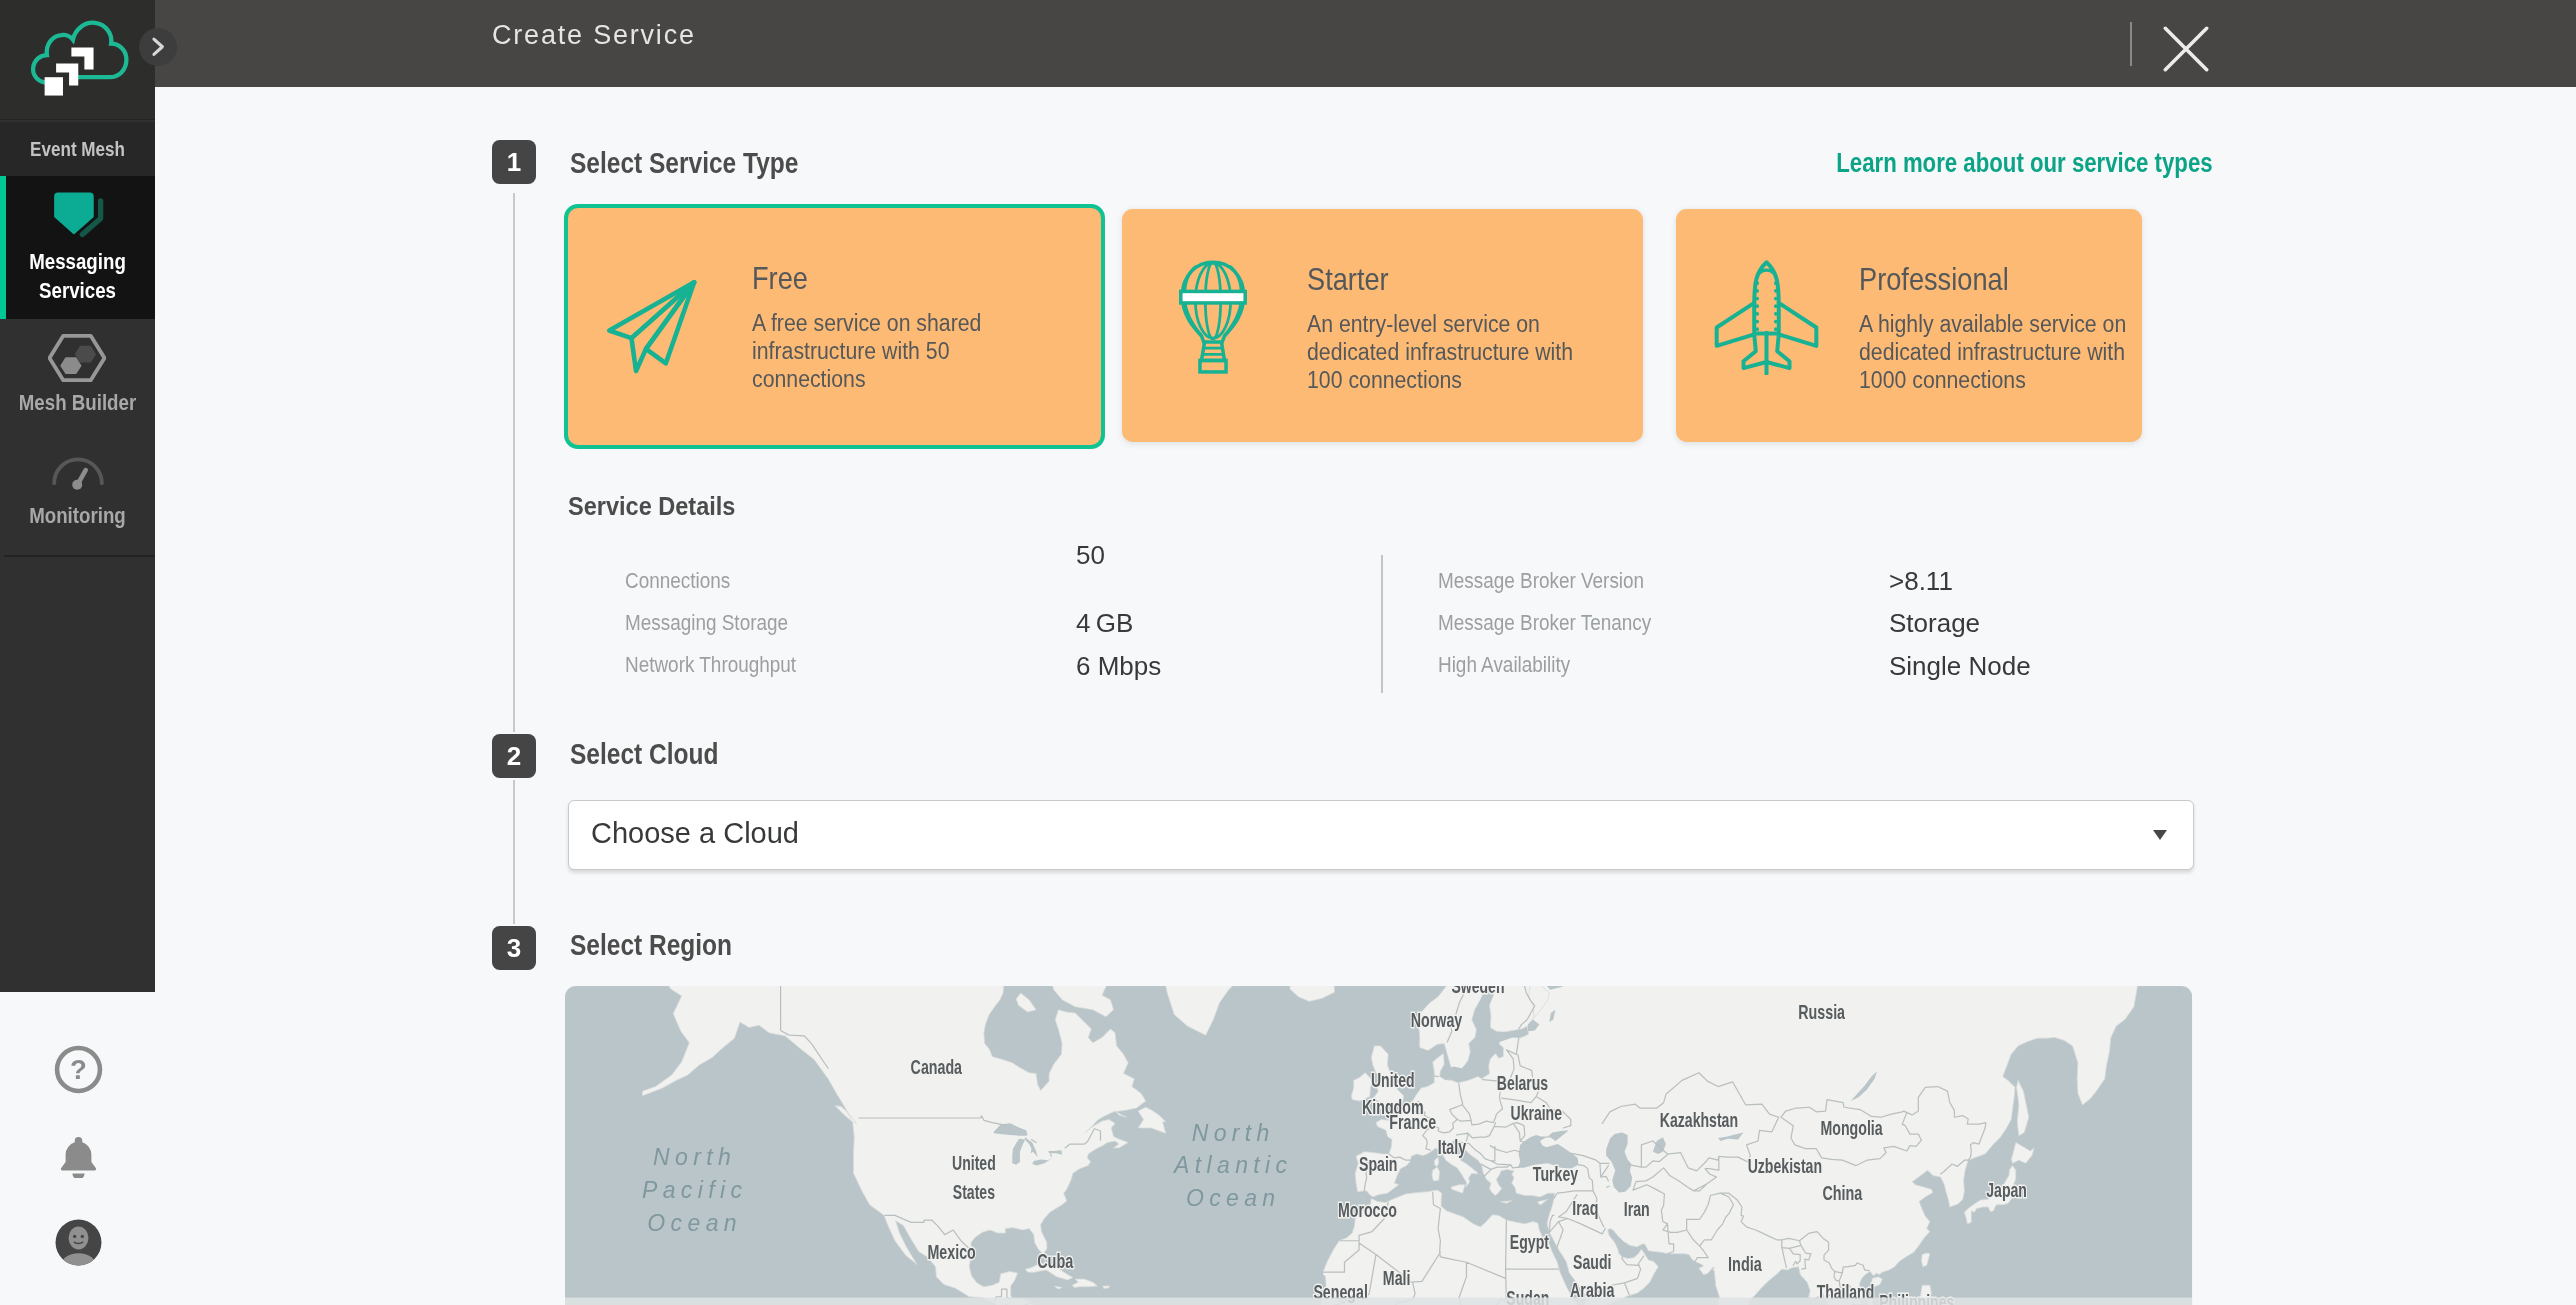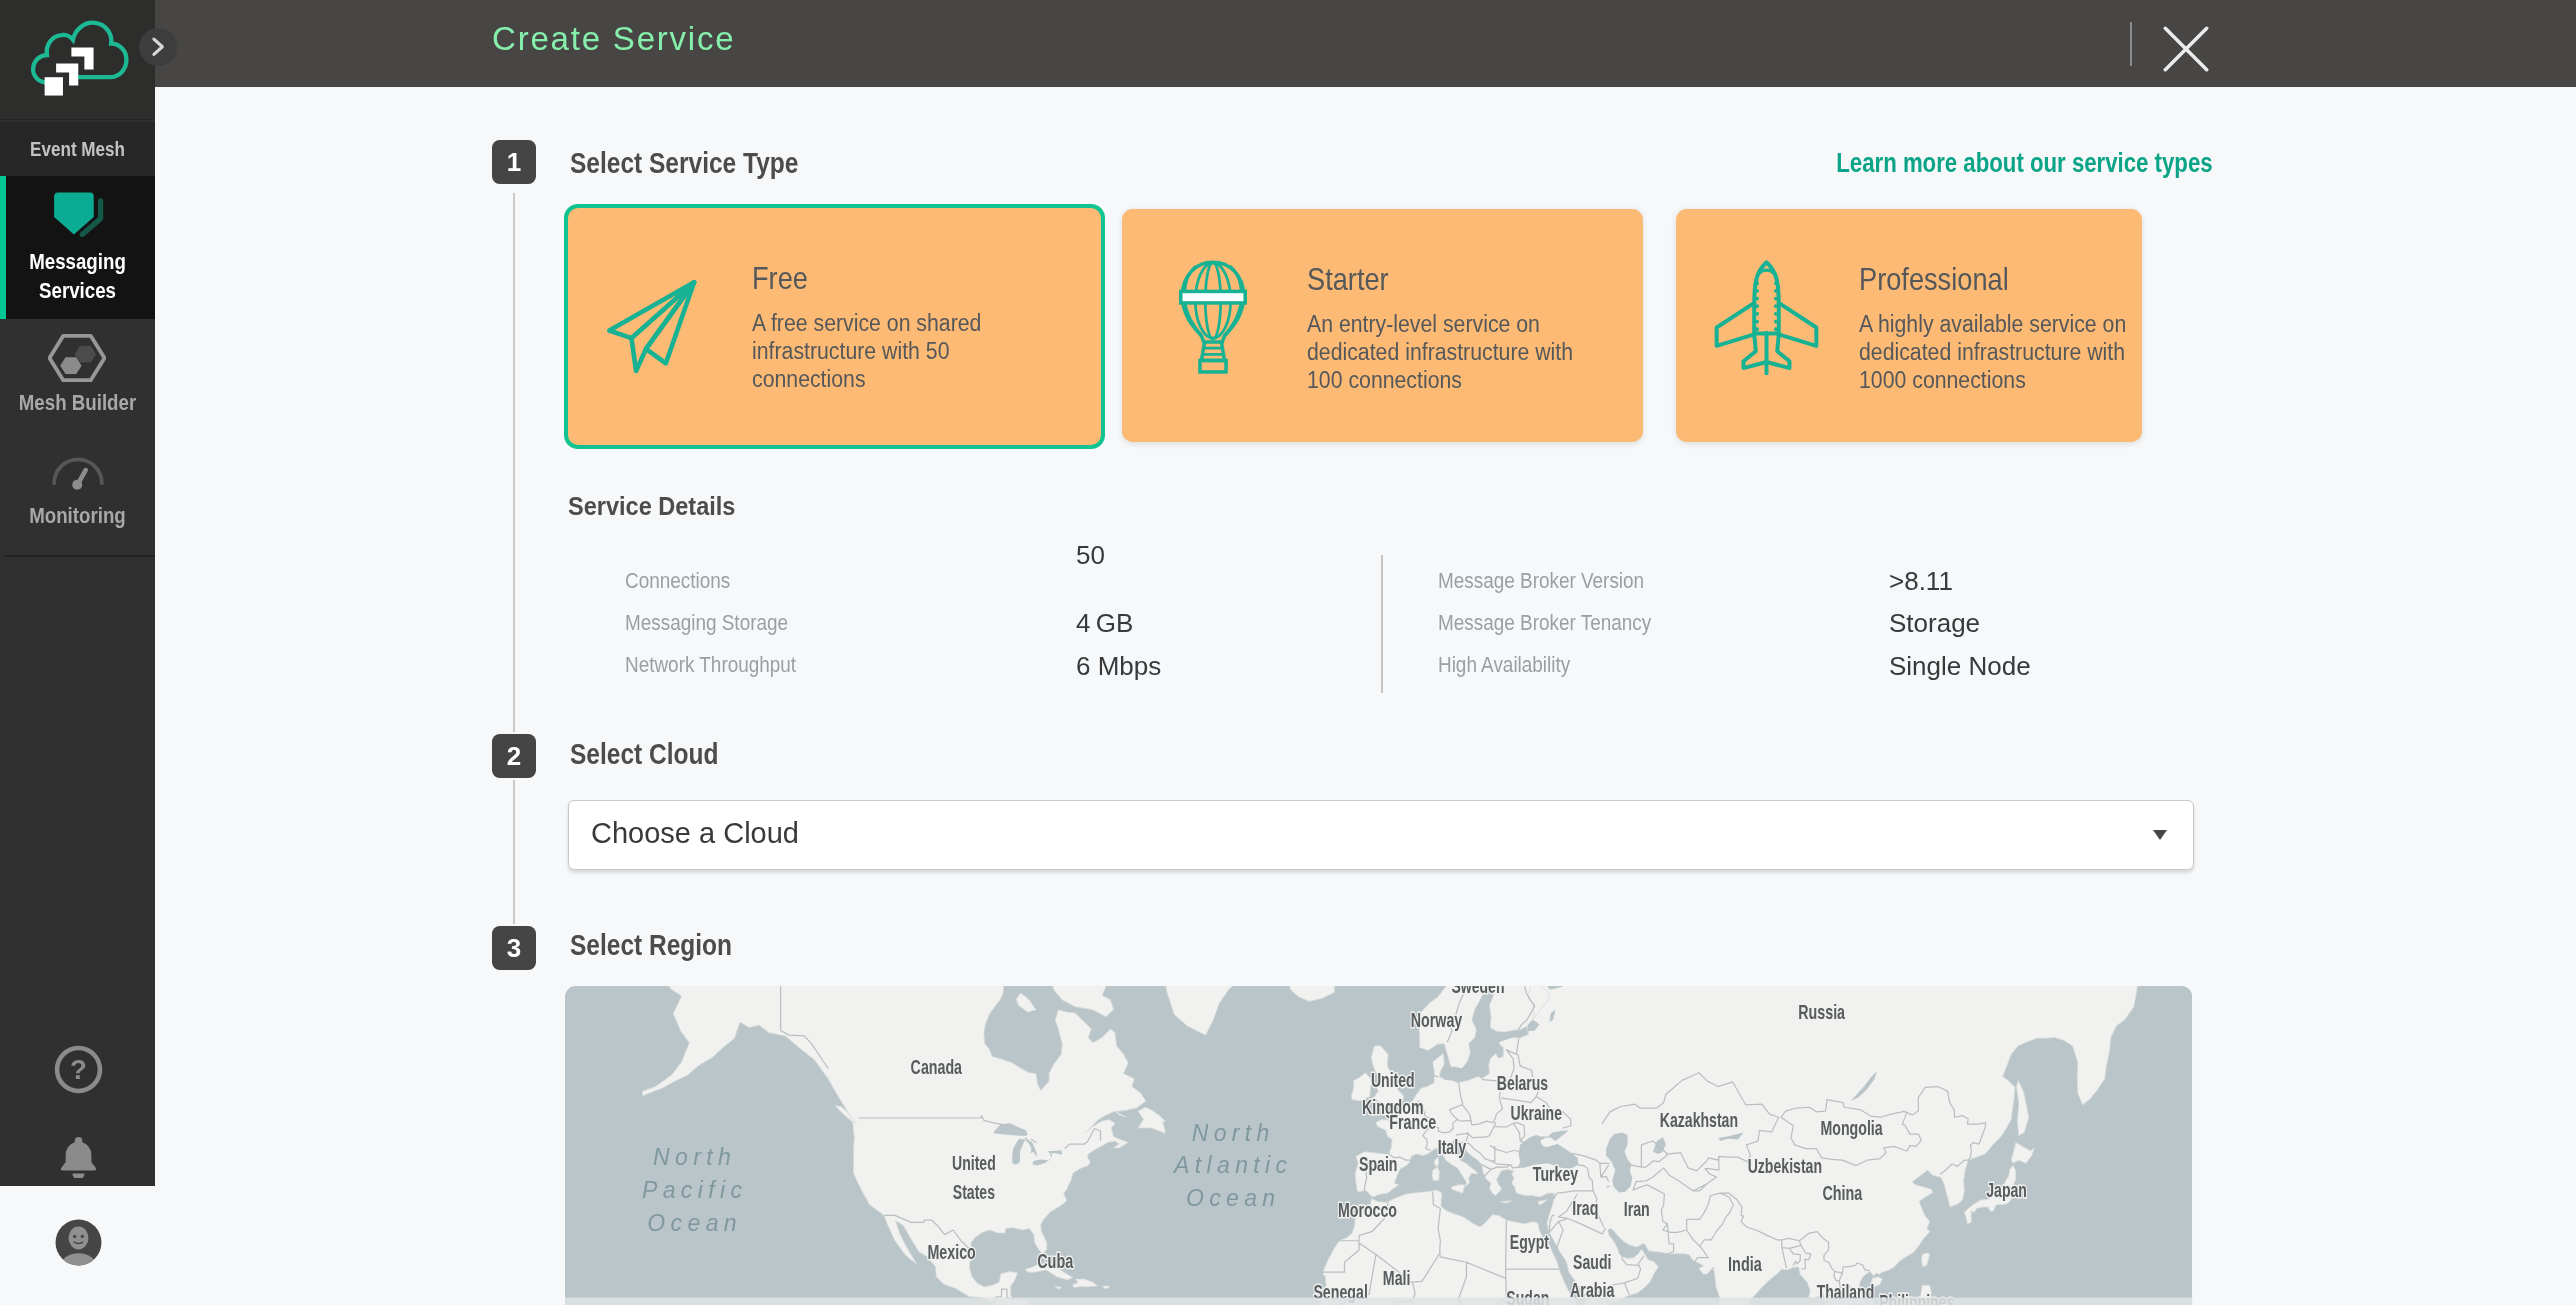--- a/index.html
+++ b/index.html
@@ -1,33 +1,33 @@
 <!DOCTYPE html>
 <html style="font-size:12.3px"><head>
 <meta charset="utf-8">
 <style>
 *{margin:0;padding:0;box-sizing:border-box}
 html,body{width:2576px;height:1306px;overflow:hidden}
 body{font-family:"Liberation Sans",sans-serif;background:#f7f8f9;position:relative}
 
 
-#sidebar{position:absolute;left:0;top:0;width:155px;height:1186px;background:#303030;z-index:30}
+#sidebar{position:absolute;left:0;top:0;width:155px;height:992px;background:#303030;z-index:30}
 #logoarea{position:absolute;left:0;top:0;width:155px;height:120px;background:#2d2d2c;border-bottom:1.5px solid #242424}
 #eventmesh{position:absolute;left:0;top:122px;width:155px;height:54px;background:#272727;color:#c3c3c3;font-size:20px;font-weight:bold;text-align:center;line-height:54px}
 #eventmesh span{display:inline-block;transform:scaleX(0.854)}
 #navactive{position:absolute;left:0;top:176px;width:155px;height:143px;background:#131313}
 #navactive .bar{position:absolute;left:0;top:0;width:6.1px;height:143px;background:#00c895}
 .navlabel{position:absolute;width:155px;text-align:center;font-weight:bold;transform:scaleX(0.85)}
 #collapse{position:absolute;left:139px;top:28px;width:38px;height:38px;border-radius:50%;background:#3d3d3d;z-index:40}
 #collapse svg{position:absolute;left:8.4px;top:8.4px}
 #sidebottom svg{position:absolute}
 
 
 #header{position:absolute;left:155px;top:0;width:2421px;height:87px;background:#474645;z-index:10}
-#header .title{position:absolute;left:337px;top:20px;font-size:33px;letter-spacing:1.8px;color:#86efac}
+#header .title{position:absolute;left:337px;top:20px;font-size:27px;letter-spacing:1.8px;color:#e5e5e5}
 #hdiv{position:absolute;left:1975px;top:21.5px;width:1.5px;height:44px;background:#8a8a8a}
 #closex{position:absolute;left:2008px;top:26px;width:46px;height:46px}
 
 
 .badge{position:absolute;width:44px;height:44px;background:#454545;border-radius:7.7px;color:#fff;font-size:26px;font-weight:bold;text-align:center;line-height:44px}
 .stephead{position:absolute;font-size:29px;font-weight:bold;color:#4c4c4c;transform:scaleX(0.845);transform-origin:0 50%;white-space:nowrap}
 #connector1{position:absolute;left:513px;top:193px;width:2.3px;height:539px;background:#c9c9c9}
 #connector2{position:absolute;left:513px;top:780px;width:2.3px;height:144px;background:#c9c9c9}
 #learnmore{position:absolute;right:363px;top:147px;white-space:nowrap;font-size:28px;font-weight:bold;color:#0ba487;transform:scaleX(0.793);transform-origin:100% 50%}
 

